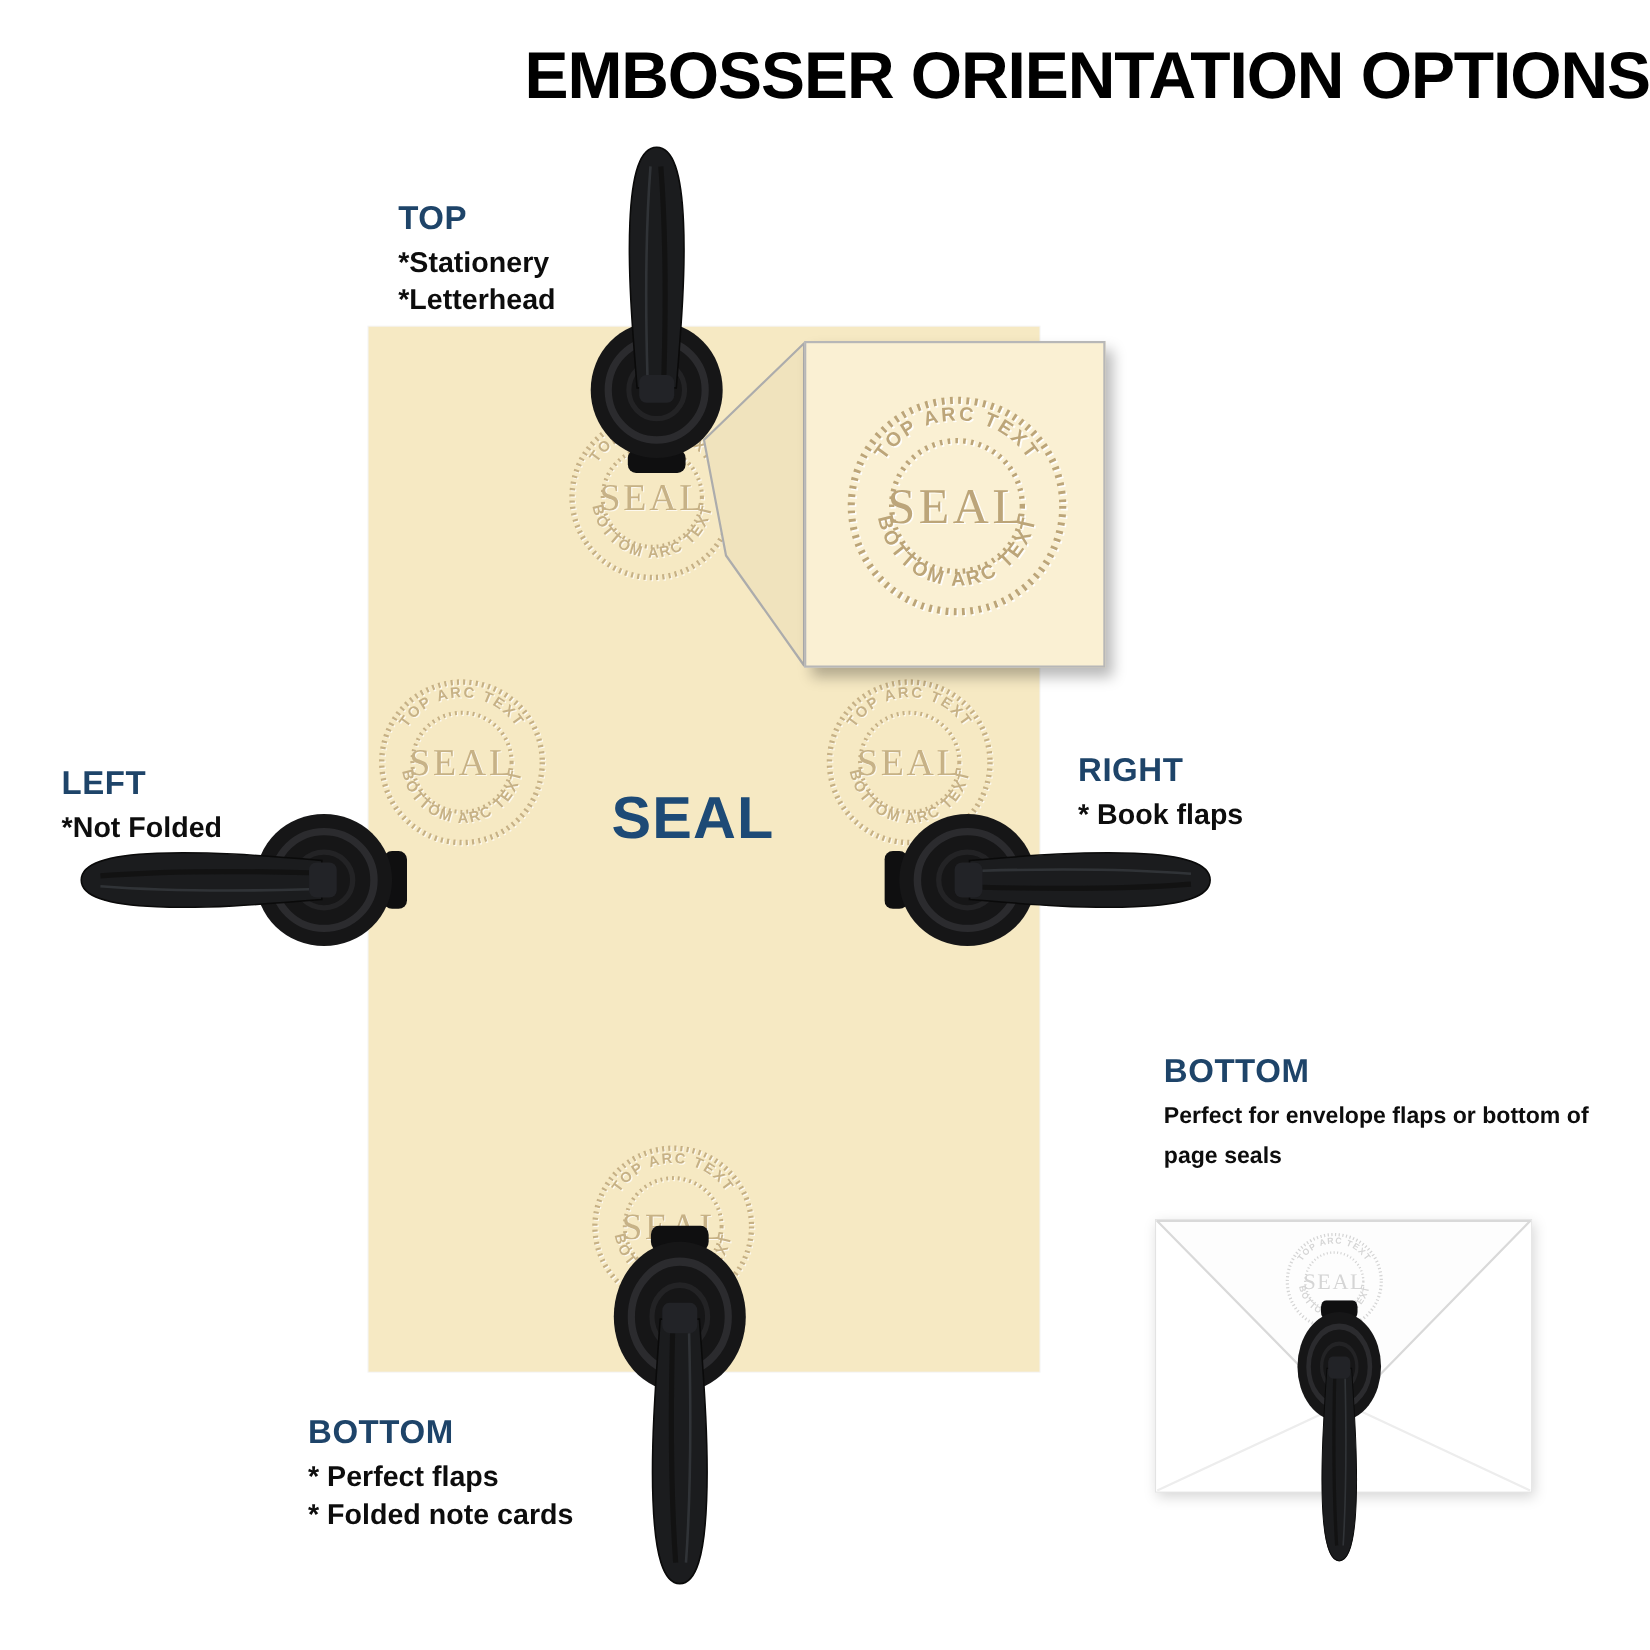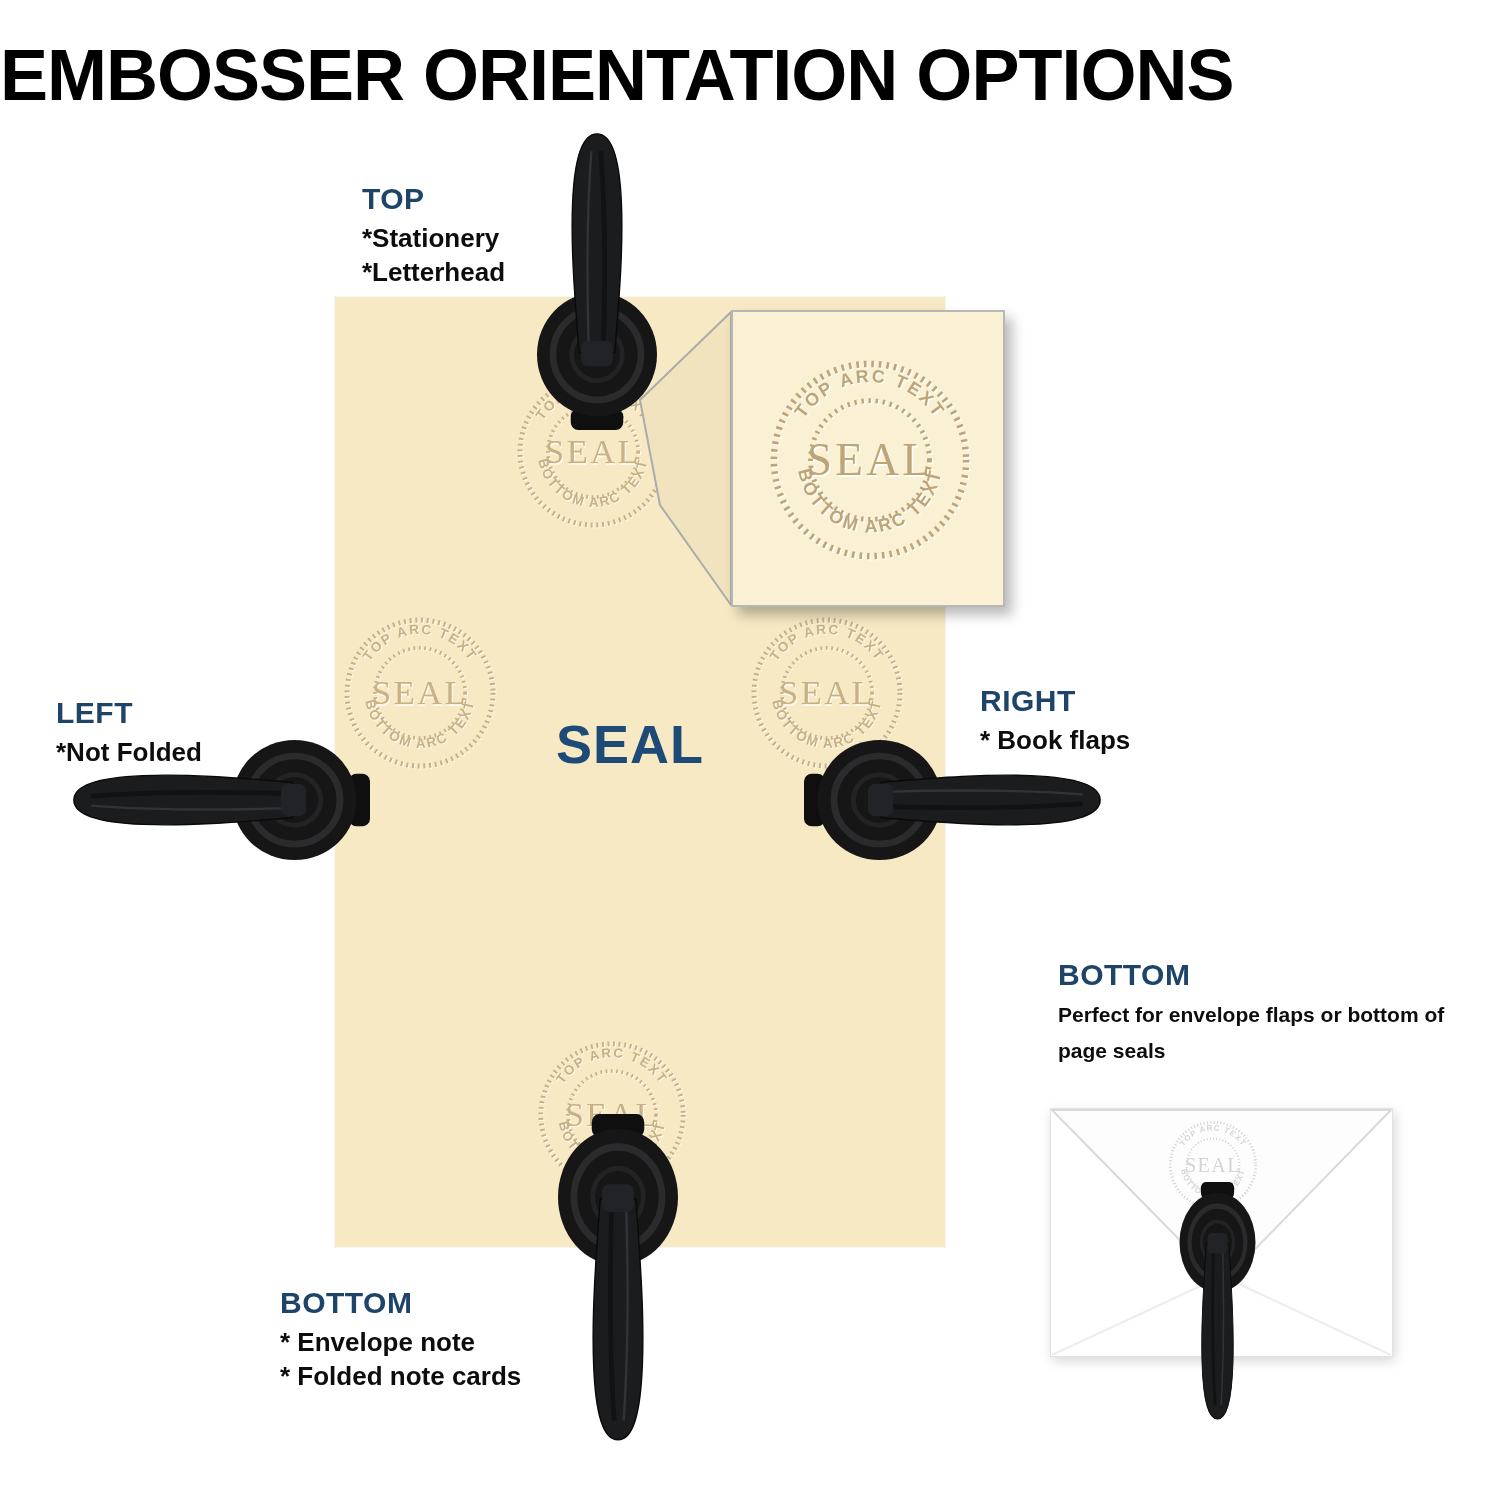--- a/index.html
+++ b/index.html
@@ -6,22 +6,22 @@
   body{
     width:1500px;height:1500px;position:relative;overflow:hidden;
     background:#ffffff;
     font-family:"Liberation Sans", sans-serif;
     --accent-blue:#1E4469; --center-blue:#1D4A76; --note-black:#0D0D0D;
     --paper:#F6E9C3; --inset-paper:#FAF0D3;
     --funnel-fill:#F0E3BD; --funnel-stroke:#ACACAC;
     --embosser-black:#1B1C1E;
   }
   .title{
-    position:absolute;left:0;top:34px;width:100%;text-align:left;
-    font-size:72px;font-weight:700;color:#000;letter-spacing:-1px;margin:0;
+    position:absolute;left:0;top:34px;width:100%;text-align:right;
+    font-size:60px;font-weight:700;color:#000;letter-spacing:-1px;margin:0;
   }
   .paper{
     position:absolute;left:335px;top:297px;width:610px;height:950px;
     background:var(--paper);box-shadow:0 0 0 1px rgba(0,0,0,.04);z-index:1;
   }
   .seal-slot{position:absolute;z-index:2}
   .seal-faint{opacity:.82}
   #seal-top{left:511px;top:370px;width:164px;height:164px}
   #seal-left{left:338px;top:611px;width:164px;height:164px}
   #seal-right{left:745px;top:611px;width:164px;height:164px}
@@ -240,21 +240,21 @@
   <div class="n">*Not Folded</div>
 </div>
 
 <div class="label" id="label-right">
   <div class="h">RIGHT</div>
   <div class="n">* Book flaps</div>
 </div>
 
 <div class="label" id="label-bottom">
   <div class="h">BOTTOM</div>
-  <div class="n">* Envelope note</div>
+  <div class="n">* Perfect flaps</div>
   <div class="n">* Folded note cards</div>
 </div>
 
 <div class="label" id="label-bottom-right">
   <div class="h">BOTTOM</div>
   <div class="n">Perfect for envelope flaps or bottom of page seals</div>
 </div>
 
 <svg class="envelope-svg" width="343" height="249" viewBox="0 0 343 249">
   <rect x="0.5" y="0.5" width="342" height="248" style="fill:#ffffff;stroke:#e3e3e3;stroke-width:1"></rect>

